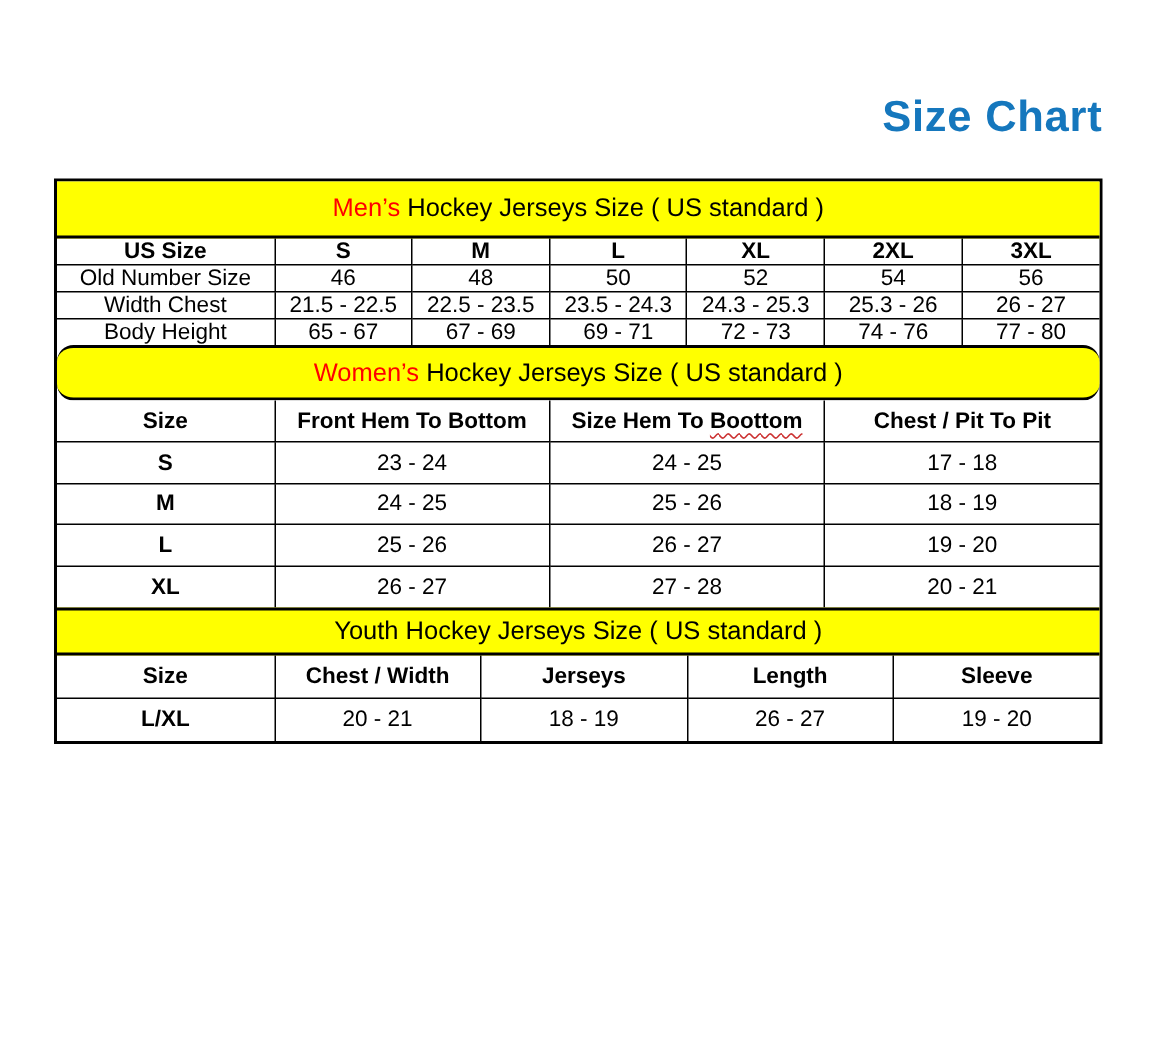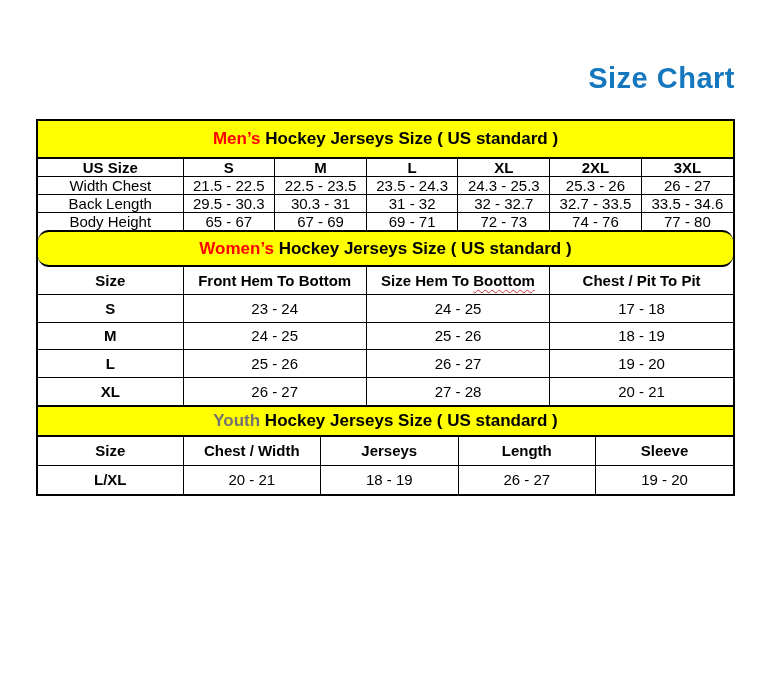--- a/index.html
+++ b/index.html
@@ -14,21 +14,21 @@
   .title {
     margin: 0 0 24px 0;
     text-align: right;
     font-size: 29px;
     font-weight: bold;
     letter-spacing: 0.5px;
   }
   .chart-frame { border: 2.5px solid #000; background: #fff; }
   .band {
     display: flex; align-items: center; justify-content: center;
-    font-weight: bold; font-size: 17px; color: #000;
+    font-weight: normal; font-size: 17px; color: #000;
     border-bottom: 2.5px solid #000;
     white-space: pre;
   }
   .band.mid { border-top: 2.5px solid #000; }
   .band-mens   { height: 38px; }
   .band-womens { height: 37px; }
   .band-youth  { height: 32px; }
   table.grid { width: 100%; border-collapse: collapse; table-layout: fixed; }
   .grid col.c0 { width: 145px; }
   .grid th, .grid td {
@@ -79,36 +79,36 @@
           <tr>
         <th>US Size</th>
         <th>S</th>
         <th>M</th>
         <th>L</th>
         <th>XL</th>
         <th>2XL</th>
         <th>3XL</th>
       </tr>
       <tr>
+        <td>Old Number Size</td>
+        <td>46</td>
+        <td>48</td>
+        <td>50</td>
+        <td>52</td>
+        <td>54</td>
+        <td>56</td>
+      </tr>
+      <tr>
         <td>Width Chest</td>
         <td>21.5 - 22.5</td>
         <td>22.5 - 23.5</td>
         <td>23.5 - 24.3</td>
         <td>24.3 - 25.3</td>
         <td>25.3 - 26</td>
         <td>26 - 27</td>
-      </tr>
-      <tr>
-        <td>Back Length</td>
-        <td>29.5 - 30.3</td>
-        <td>30.3 - 31</td>
-        <td>31 - 32</td>
-        <td>32 - 32.7</td>
-        <td>32.7 - 33.5</td>
-        <td>33.5 - 34.6</td>
       </tr>
       <tr>
         <td>Body Height</td>
         <td>65 - 67</td>
         <td>67 - 69</td>
         <td>69 - 71</td>
         <td>72 - 73</td>
         <td>74 - 76</td>
         <td>77 - 80</td>
       </tr>
@@ -151,21 +151,21 @@
       </tr>
       <tr>
         <td class="lbl-bold">XL</td>
         <td>26 - 27</td>
         <td>27 - 28</td>
         <td>20 - 21</td>
       </tr>
     </tbody>
       </table>
 
-    <div class="band band-youth mid" style="background-color: rgb(255, 255, 0);"><span style="color: #737373;">Youth</span><span> Hockey Jerseys Size ( US standard )</span></div>
+    <div class="band band-youth mid" style="background-color: rgb(255, 255, 0);"><span style="color: #000000;">Youth</span><span> Hockey Jerseys Size ( US standard )</span></div>
 
     <table class="grid youth">
       <colgroup>
           <col class="c0">
           <col>
           <col>
           <col>
           <col>
         </colgroup>
       <tbody>

